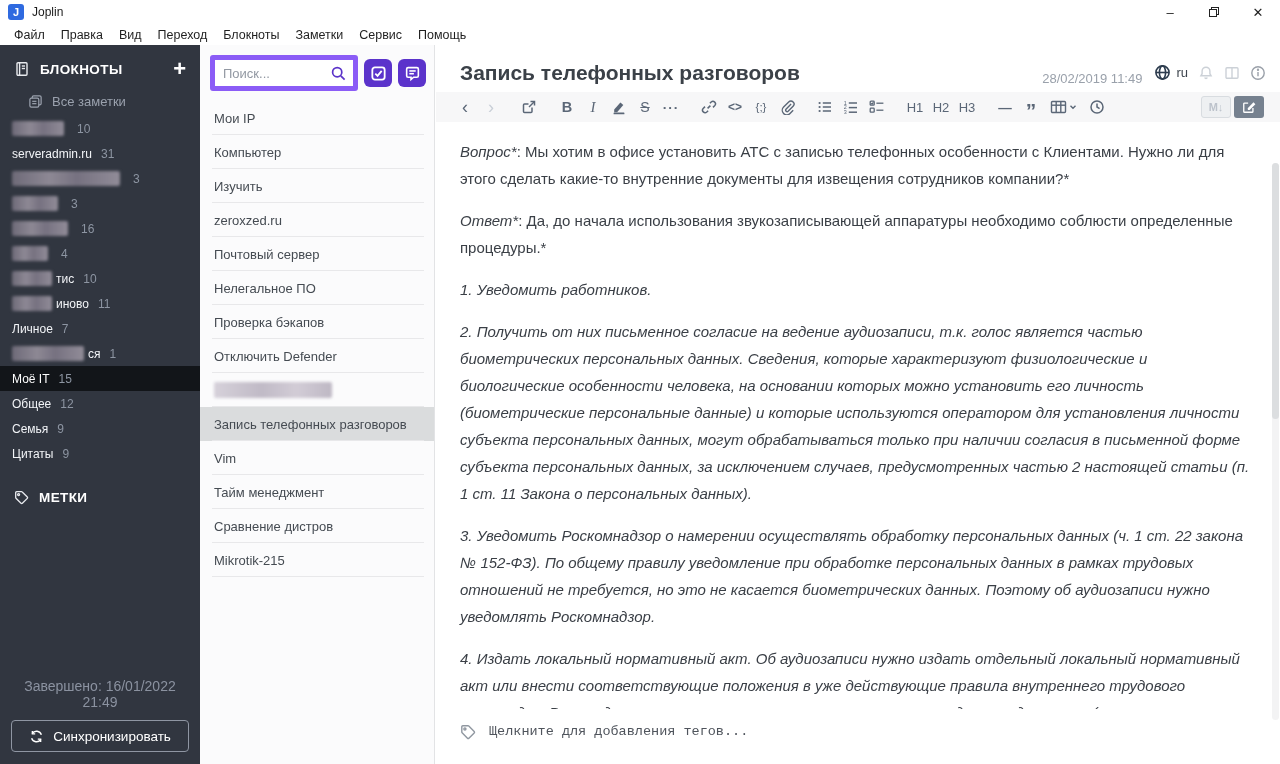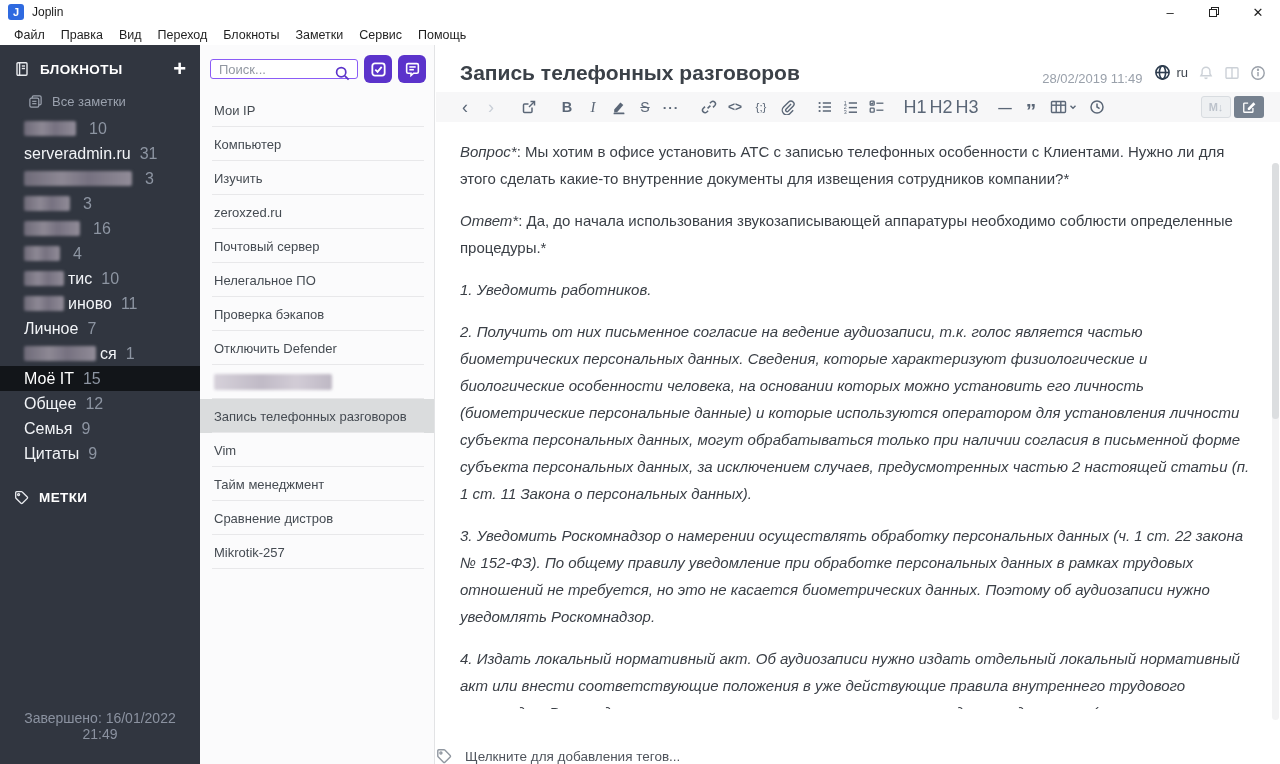--- a/index.html
+++ b/index.html
@@ -19,42 +19,42 @@
   .menubar { position:absolute; top:24px; left:0; right:0; height:21px; display:flex; align-items:center; padding-left:6px; background:#fff; }
   .menu-item { padding:0 8px; font-size:12.5px; color:#1f1f1f; }
 
   
   .sidebar { position:absolute; top:45px; left:0; width:200px; bottom:0; background:#313640; color:#fff; overflow:hidden; }
   .sb-head { display:flex; align-items:center; padding:16px 14px 12px 14px; }
   .sb-head .ic { color:#e8eaee; margin-right:10px; display:flex; }
   .sb-head-label { flex:1; font-size:13.5px; font-weight:bold; letter-spacing:.4px; color:#fff; }
   .sb-plus { font-size:22px; font-weight:bold; color:#fff; line-height:16px; }
   .sb-allnotes { display:flex; align-items:center; gap:9px; padding:5px 0 7px 28px; color:#9aa1ad; font-size:13px; }
-  .sb-item { display:flex; align-items:center; height:25px; padding-left:24px; font-size:16px; }
+  .sb-item { display:flex; align-items:center; height:25px; padding-left:12px; font-size:12px; }
   .sb-item .sb-label { color:#f2f4f7; white-space:nowrap; }
   .sb-item .sb-count { color:#8d95a2; margin-left:9px; }
   .sb-item.selected { background:#121519; }
   .sb-item.selected .sb-label { color:#ffffff; }
   .redact { display:inline-block; height:15px; border-radius:2px; margin-right:4px;
             background:linear-gradient(90deg,#6e6a78,#8d8894 35%,#767180 60%,#918c98);
             filter:blur(1.6px); }
   .redact-light { display:inline-block; height:15px; border-radius:2px;
             background:linear-gradient(90deg,#d6d1da,#c0bac6 40%,#d2ccd6 70%,#beb8c4);
             filter:blur(1.6px); }
   .sb-tags-head { display:flex; align-items:center; gap:10px; margin-top:24px; padding-left:14px; }
   .sb-tags-head .ic { color:#e8eaee; display:flex; }
   .sb-tags-label { font-size:13.5px; font-weight:bold; letter-spacing:.4px; color:#fff; }
   .sb-footer { position:absolute; left:0; right:0; bottom:0; padding:8px 11px 12px 11px; }
   .sync-status { text-align:center; font-size:14px; color:#8b92a0; margin-bottom:10px; }
   .sync-btn { width:100%; height:32px; background:transparent; border:1px solid #8f96a3; border-radius:4px; color:#fff; font-size:13.5px; display:flex; align-items:center; justify-content:center; gap:9px; font-family:"Liberation Sans",sans-serif; }
 
   
   .notelist { position:absolute; top:45px; left:200px; width:235px; bottom:0; background:#fbfbfc; border-right:1px solid #e2e3e5; }
   .search-row { display:flex; align-items:center; gap:6px; padding:10px 8px 10px 10px; }
-  .search-box { position:relative; flex:1; height:20px; background:#fff; border:1px solid #8b5cf6; border-radius:3px; }
+  .search-box { position:relative; flex:1; height:36px; background:#fff; border:5px solid #8b5cf6; border-radius:3px; }
   .search-box input { width:100%; height:100%; border:none; outline:none; background:transparent; padding:0 26px 0 8px; font-size:13px; color:#3c4249; font-family:"Liberation Sans",sans-serif; }
   .search-box input::placeholder { color:#9298a2; }
   .search-ic { position:absolute; right:6px; top:5px; color:#5b33c9; }
   .btn-new { width:28px; height:28px; border-radius:6px; background:#5b33cb; border:none; display:flex; align-items:center; justify-content:center; }
   .note-item { position:relative; height:34px; display:flex; align-items:center; padding-left:14px; font-size:13px; color:#454b52; }
   .note-item::after { content:""; position:absolute; left:12px; right:10px; bottom:0; height:1px; background:#e8e8ea; }
   .note-item.selected { background:#dadcdd; }
 
   
   .editor { position:absolute; top:45px; left:436px; right:0; bottom:0; background:#fff; }
@@ -67,36 +67,36 @@
   .ic-dim  { color:#ccd1d7; display:flex; }
   .ic-mid  { color:#9aa0a9; display:flex; }
 
   .toolbar { display:flex; align-items:center; height:30px; background:#f7f7f8; padding:0 10px 0 16px; }
   .tb { width:26px; height:26px; display:flex; align-items:center; justify-content:center; background:transparent; border:none; color:#5b6777; font-size:13.5px; font-family:"Liberation Sans",sans-serif; }
   .tb.disabled { color:#c9cfd7; }
   .tb.bold-g { font-weight:bold; font-size:14.5px; }
   .tb.italic-g { font-style:italic; font-family:"Liberation Serif",serif; font-size:15px; }
   .tb.strike-g { text-decoration:line-through; font-size:14px; }
   .tb.quote-g { font-size:21px; font-weight:bold; line-height:10px; padding-top:8px; }
-  .tb.h-g { font-size:18px; color:#5b6777; }
+  .tb.h-g { font-size:13px; color:#5b6777; }
   .tb.gap { margin-left:12px; }
   .tb svg { display:block; }
   .ed-toggle { margin-left:auto; display:flex; gap:3px; margin-right:6px; }
   .seg-md { width:30px; height:22px; background:#eef0f2; border:1px solid #d8dce0; border-radius:3px; color:#bcc2cb; font-size:11px; font-weight:bold; display:flex; align-items:center; justify-content:center; }
   .seg-rt { width:30px; height:22px; background:#76818f; border:none; border-radius:3px; display:flex; align-items:center; justify-content:center; }
 
   .ed-body { padding:16px 30px 0 24px; height:587px; overflow:hidden; }
   .ed-body p { font-size:15px; line-height:27px; color:#3a3f46; margin-bottom:15px; }
   .it { font-style:italic; }
   .lead { font-weight:normal; font-style:italic; }
 
   .ed-scroll { position:absolute; right:1px; top:118px; width:7px; bottom:44px; background:#f3f3f4; border-radius:4px; }
   .ed-thumb { position:absolute; top:0; width:7px; height:46%; background:#dcdee0; border-radius:4px; }
 
-  .tagbar { position:absolute; left:0; right:0; bottom:0; height:40px; display:flex; align-items:flex-end; gap:13px; background:#fff; }
+  .tagbar { position:absolute; left:0; right:0; bottom:0; height:40px; display:flex; align-items:flex-start; gap:13px; padding-left:24px; background:#fff;font-family:Liberation Mono, monospace; }
   .tagbar .ic { color:#9097a0; display:flex; }
   .tagbar-text { font-size:13.5px; color:#4f545c; }
 </style>
 </head>
 <body>
 
 <div id="app">
 
   <div class="titlebar">
     <div class="app-logo">J</div>
@@ -214,20 +214,31 @@
         <svg width="15" height="15" viewBox="0 0 16 16" fill="none" stroke="currentColor" stroke-width="1.4">
           <path d="M1.8 8.1V2.8c0-.55.45-1 1-1h5.3c.27 0 .52.1.7.3l5.4 5.4c.4.4.4 1.02 0 1.42l-5.3 5.3c-.4.4-1.02.4-1.42 0L2.1 8.8a1 1 0 0 1-.3-.7z"></path>
           <circle cx="4.9" cy="4.9" r="1.05"></circle>
         </svg>
       </span>
       <span class="sb-tags-label">МЕТКИ</span>
     </div>
 
     <div class="sb-footer">
       <div class="sync-status">Завершено: 16/01/2022 21:49</div>
+      <button class="sync-btn">
+        <span style="display:flex">
+          <svg width="15" height="15" viewBox="0 0 16 16" fill="none" stroke="currentColor" stroke-width="1.5">
+            <path d="M13.2 6.2A5.4 5.4 0 0 0 3.4 5"></path>
+            <path d="M2.8 9.8A5.4 5.4 0 0 0 12.6 11"></path>
+            <path d="M3.6 2.2v3h3"></path>
+            <path d="M12.4 13.8v-3h-3"></path>
+          </svg>
+        </span>
+        <span>Синхронизировать</span>
+      </button>
     </div>
   </div>
 
   <div class="notelist">
     <div class="search-row">
       <div class="search-box">
         <input type="text" placeholder="Поиск..." style="">
         <span class="search-ic">
           <svg width="17" height="17" viewBox="0 0 17 17" fill="none" stroke="currentColor" stroke-width="1.7">
             <circle cx="7.2" cy="7.2" r="4.6"></circle>
@@ -287,21 +298,21 @@
     <div class="note-item">
         <span>Vim</span>
       </div>
     <div class="note-item">
         <span>Тайм менеджмент</span>
       </div>
     <div class="note-item">
         <span>Сравнение дистров</span>
       </div>
     <div class="note-item">
-        <span>Mikrotik-257</span>
+        <span>Mikrotik-215</span>
       </div>
   </div>
 
   <div class="editor">
     <div class="ed-head">
       <div class="ed-title">Запись телефонных разговоров</div>
       <div class="ed-meta">
         <span class="ed-date">28/02/2019 11:49</span>
         <span class="ic-dark">
           <svg width="17" height="17" viewBox="0 0 16 16" fill="none" stroke="currentColor" stroke-width="1.5">

